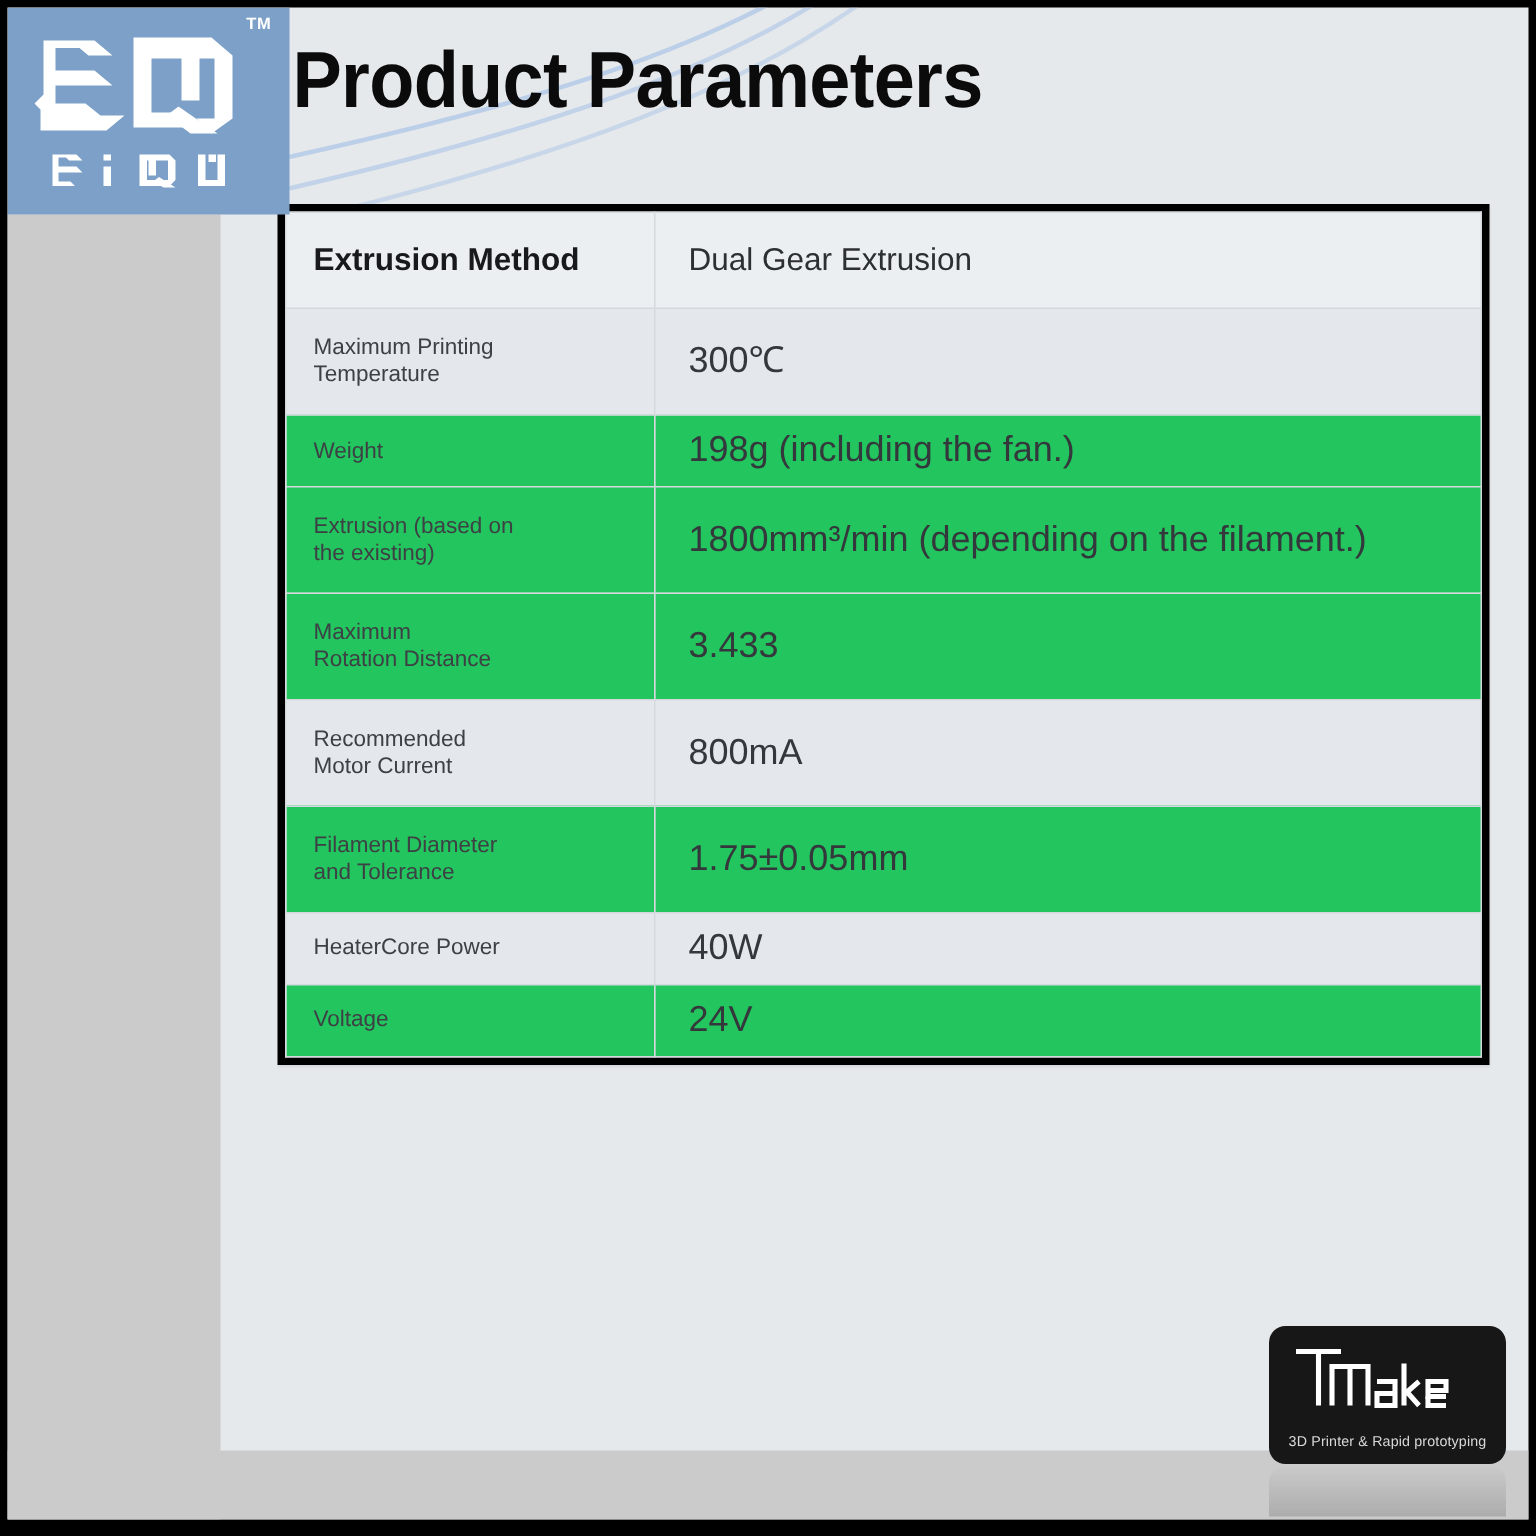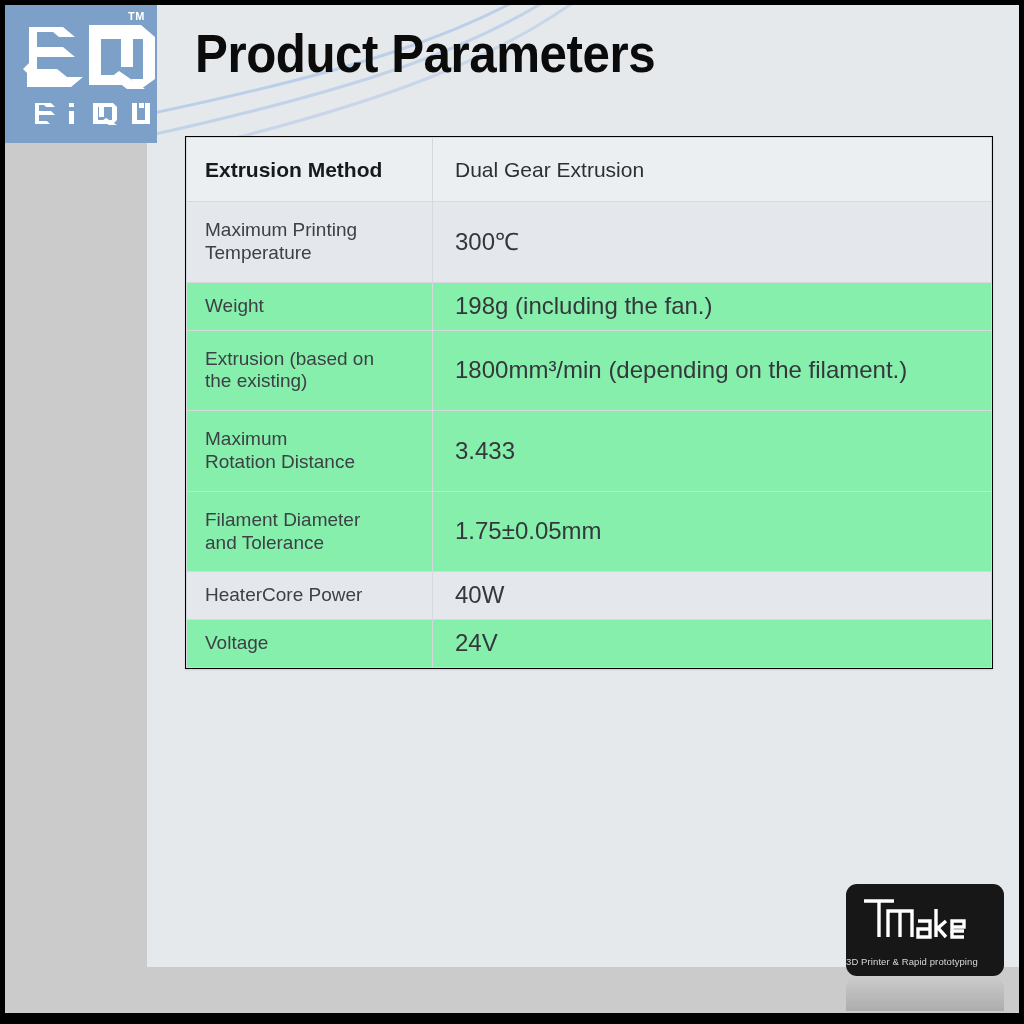--- a/index.html
+++ b/index.html
@@ -64,21 +64,21 @@
     height: 132px;
     z-index: 2;
     pointer-events: none;
   }
 
   
   #logo-tile {
     position: absolute;
     left: 0px;
     top: 0px;
-    width: 152px;
+    width: 188px;
     height: 138px;
     background: #7da0c8;
     z-index: 5;
     overflow: hidden;
   }
   #logo-mark {
     position: absolute;
     left: 18px;
     top: 12px;
     width: 142px;
@@ -119,42 +119,42 @@
   }
 
   
   #table-wrap {
     position: absolute;
     left: 180px;
     top: 131px;
     width: 808px;
     z-index: 4;
     background: #e9ecef;
-    border: 1px solid #000000;
+    border: 5px solid #000000;
     box-sizing: border-box;
     box-shadow: 0 1px 2px rgba(0,0,0,.10);
   }
   table.spec {
     border-collapse: collapse;
     width: 100%;
     table-layout: fixed;
   }
   table.spec col.c-label { width: 246px; }
   table.spec col.c-value { width: auto; }
 
   table.spec td {
     border: 1px solid #d5d9dd;
     padding: 9px 16px 9px 18px;
     vertical-align: middle;
     color: #3d4044;
-    font-size: 19px;
+    font-size: 15px;
     line-height: 1.20;
     font-family: "Liberation Sans", sans-serif;
   }
-  table.spec tr.odd td { background: #86efac; }
+  table.spec tr.odd td { background: #22c55e; }
   table.spec tr.even td { background: #e4e8ec; }
 
   table.spec tr.head td {
     background: #eceff2;
     font-weight: bold;
     font-size: 21px;
     color: #17191c;
     padding-top: 19px;
     padding-bottom: 19px;
   }
@@ -192,20 +192,21 @@
     left: 14px;
     top: 9px;
     width: 126px;
     height: 50px;
   }
   #wm-tag {
     position: absolute;
     left: 0;
     right: 0;
     bottom: 9px;
+    text-align: center;
     color: #d8d8d8;
     font-size: 9.5px;
     font-family: "Liberation Sans", sans-serif;
     letter-spacing: .1px;
   }
   #wm-reflection {
     position: absolute;
     left: 841px;
     top: 972px;
     width: 158px;
@@ -291,20 +292,25 @@
             <tr class="odd">
               <td class="l tall">Extrusion (based on
 the existing)</td>
               <td class="v tall">1800mm³/min (depending on the filament.)</td>
             </tr>
             <tr class="odd">
               <td class="l tall">Maximum
 Rotation  Distance</td>
               <td class="v tall">3.433</td>
             </tr>
+            <tr class="even">
+              <td class="l tall">Recommended
+Motor Current</td>
+              <td class="v tall">800mA</td>
+            </tr>
             <tr class="odd">
               <td class="l tall">Filament Diameter
 and Tolerance</td>
               <td class="v tall">1.75±0.05mm</td>
             </tr>
             <tr class="even">
               <td class="l">HeaterCore Power</td>
               <td class="v">40W</td>
             </tr>
             <tr class="odd">

